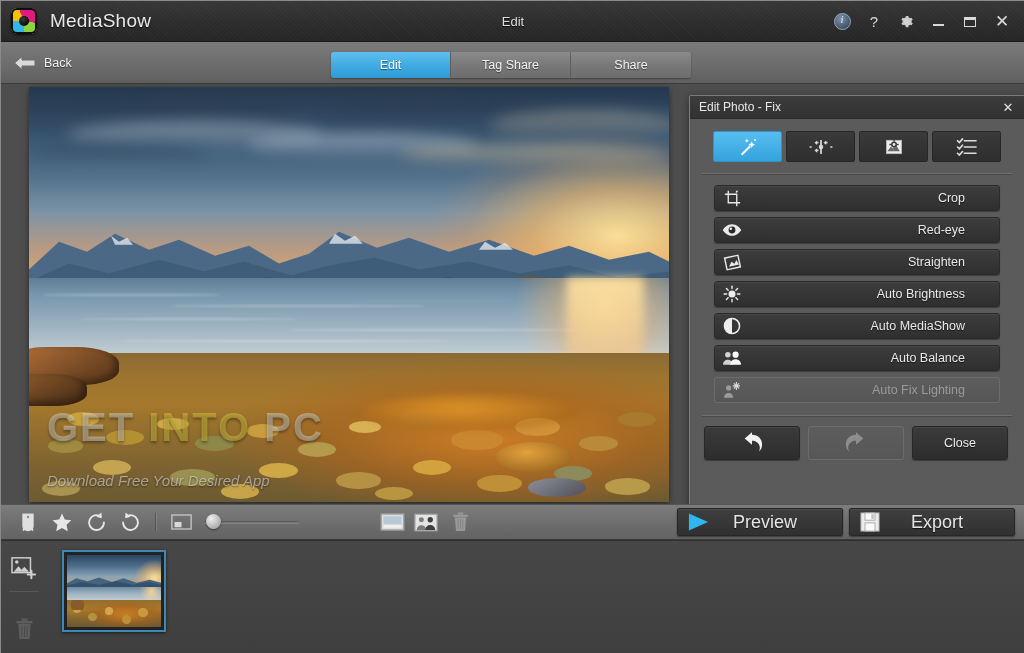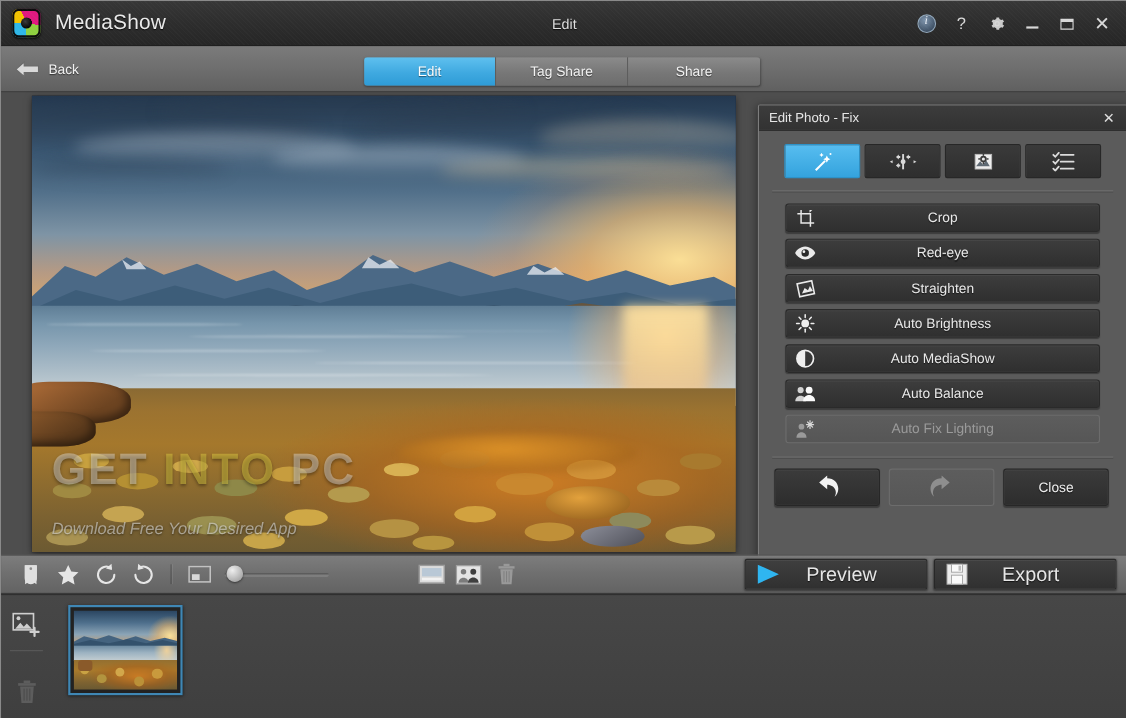--- a/index.html
+++ b/index.html
@@ -105,21 +105,21 @@
   }
 
   
   .workspace {
     position: absolute; left: 0; top: 83px; width: 1024px; height: 420px;
     background: #4e4e4e;
   }
   .photo-wrap {
     position: absolute; left: 28px; top: 3px; width: 640px; height: 415px;
     box-shadow: 0 2px 6px rgba(0,0,0,.5);
-    overflow: hidden; background: #0f172a;
+    overflow: hidden; background: #701a75;
   }
   .photo { position: absolute; inset: 0; overflow: hidden; }
 
   
   .sky {
     position:absolute; left:0; top:0; width:100%; height:46%;
     background:
       radial-gradient(ellipse 38% 70% at 92% 78%, rgba(255,226,150,.95) 0%, rgba(255,186,92,.55) 35%, rgba(255,150,60,.12) 62%, transparent 78%),
       linear-gradient(180deg,#24384f 0%, #3a5772 26%, #52708a 46%, #7e94a5 66%, #b59a84 84%, #d8a86e 100%);
   }
@@ -214,21 +214,21 @@
     position: relative; height: 26px; border-radius: 3px;
     background: linear-gradient(180deg,#3d3d3d,#2f2f2f);
     border: 1px solid #2a2a2a;
     display:flex; align-items:center; cursor:default;
     box-shadow: 0 1px 1px rgba(0,0,0,.35), inset 0 1px 0 rgba(255,255,255,.05);
   }
   .fix-btn .fx-ico {
     width: 34px; display:flex; align-items:center; justify-content:center; flex:0 0 auto;
   }
   .fix-btn .fx-label {
-    flex:1 1 auto; text-align:center; color:#e9e9e9; font-size:12.5px;
+    flex:1 1 auto; text-align:right; color:#e9e9e9; font-size:12.5px;
     margin-right: 34px; text-shadow: 0 1px 1px rgba(0,0,0,.6);
   }
   .fix-btn.disabled {
     background: linear-gradient(180deg,#5d5d5d,#565656);
     border-color:#6c6c6c; box-shadow:none;
   }
   .fix-btn.disabled .fx-label { color:#9a9a9a; text-shadow:none; }
   .panel-div2 { height:1px; background:#6f6f6f; margin: 12px 12px 0 12px; box-shadow: 0 1px 0 #4a4a4a; }
   .panel-foot {
     display:flex; gap:8px; padding: 10px 14px 0 14px;

